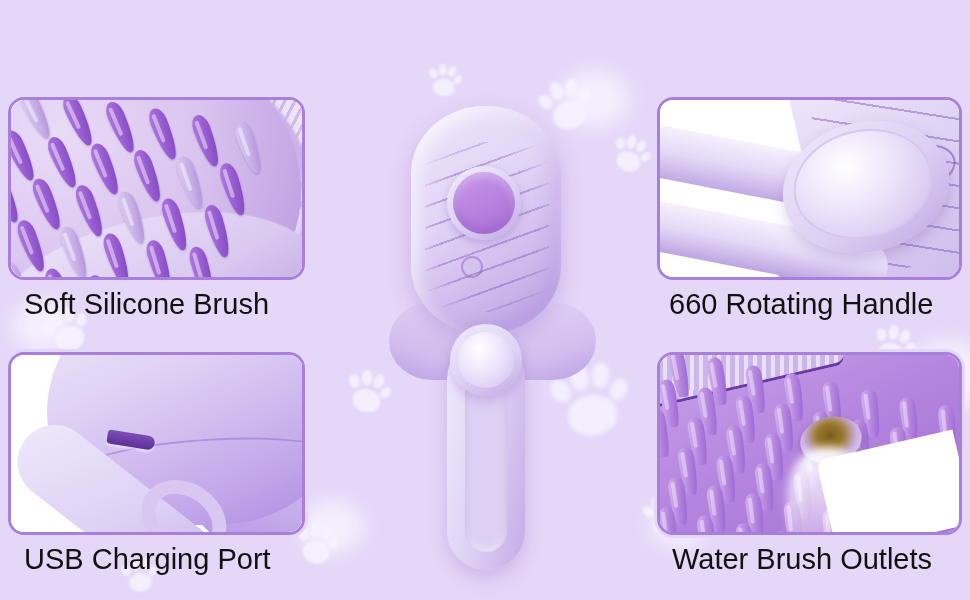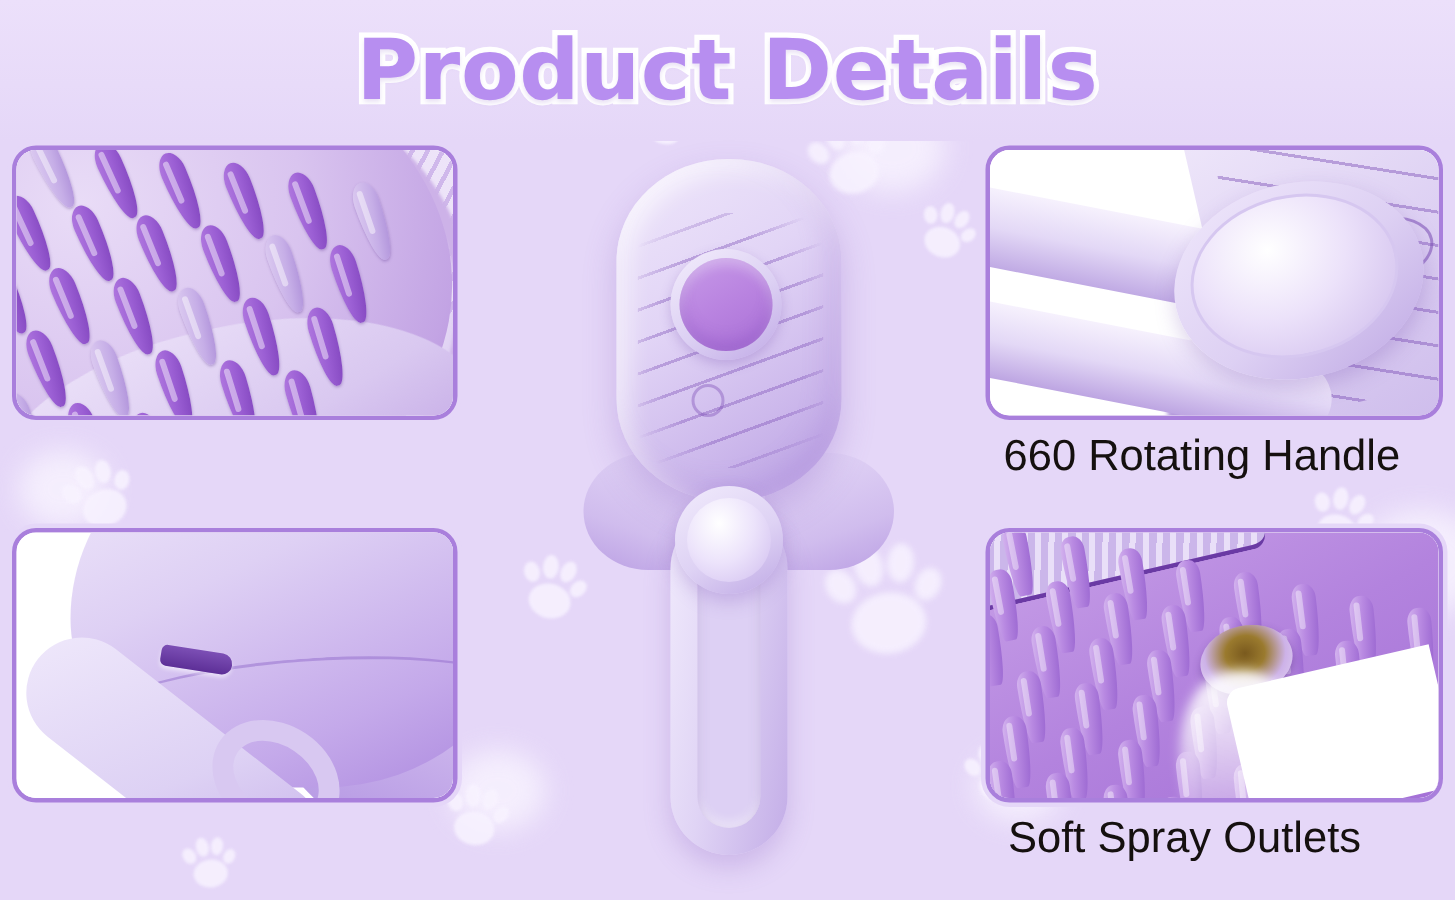--- a/index.html
+++ b/index.html
@@ -401,23 +401,20 @@
       </div>
       <div class="paw" style="left: 430px; top: 62px; width: 86px; height: 84px; transform: scale(0.4) rotate(8deg); transform-origin: left top;">
         <div class="pad" style="left: 16px; top: 36px; width: 54px; height: 44px;"></div>
         <div class="toe" style="left: 2px; top: 14px; width: 20px; height: 26px; transform: rotate(-28deg);"></div>
         <div class="toe" style="left: 24px; top: 0px; width: 20px; height: 30px; transform: rotate(-8deg);"></div>
         <div class="toe" style="left: 48px; top: 2px; width: 19px; height: 28px; transform: rotate(12deg);"></div>
         <div class="toe" style="left: 66px; top: 22px; width: 18px; height: 24px; transform: rotate(32deg);"></div>
       </div>
     </div>
 
-  <div id="title-bar">
-    <div id="page-title">Product Details</div>
-  </div>
 
   <div class="panel" id="panel-brush">
     <div class="photo">
       <div id="p1-shine"></div>
       <div id="p1-comb"></div>
       <div id="p1-rim"></div>
       <div id="p1-head"></div>
       <div id="p1-base"></div>
       <div id="p1-pins">
           <div class="pin pale" style="left: 28px; top: -16px; transform: rotate(-26deg);"></div>
@@ -442,20 +439,21 @@
           <div class="pin pale" style="left: 64px; top: 124px; transform: rotate(-19.9deg);"></div>
           <div class="pin" style="left: 106px; top: 131px; transform: rotate(-18.5deg);"></div>
           <div class="pin" style="left: 148px; top: 138px; transform: rotate(-17.1deg);"></div>
           <div class="pin" style="left: 190px; top: 145px; transform: rotate(-15.7deg);"></div>
           <div class="pin pale" style="left: 6px; top: 159px; transform: rotate(-20.2deg);"></div>
           <div class="pin" style="left: 48px; top: 166px; transform: rotate(-18.8deg);"></div>
           <div class="pin" style="left: 90px; top: 173px; transform: rotate(-17.4deg);"></div>
         </div>
     </div>
   </div>
+  <div class="caption" id="cap-brush">Soft Silicone Brush</div>
 
   <div class="panel" id="panel-handle">
     <div class="photo">
       <div id="p2-head-shadow"></div>
       <div id="p2-body"></div>
       <div id="p2-ribs"></div>
       <div id="p2-smallring"></div>
       <div id="p2-arm-a"></div>
       <div id="p2-arm-b"></div>
       <div id="p2-disc-outer"></div>
@@ -468,20 +466,21 @@
     <div class="photo">
       <div id="p3-rightwall"></div>
       <div id="p3-lip"></div>
       <div id="p3-dome"></div>
       <div id="p3-seam"></div>
       <div id="p3-port"></div>
       <div id="p3-handle"></div>
       <div id="p3-loop"></div>
     </div>
   </div>
+  <div class="caption" id="cap-usb">USB Charging Port</div>
 
   <div class="panel" id="panel-spray">
     <div class="photo">
       <div id="p4-plate"></div>
       <div id="p4-edge"></div>
       <div id="p4-spikes">
           <div class="spike" style="left: 16px; top: -6px; transform: rotate(-11.2deg);"></div>
           <div class="spike" style="left: 54px; top: 2px; transform: rotate(-10.4deg);"></div>
           <div class="spike" style="left: 92px; top: 10px; transform: rotate(-9.6deg);"></div>
           <div class="spike" style="left: 130px; top: 18px; transform: rotate(-8.8deg);"></div>
@@ -523,21 +522,21 @@
           <div class="spike" style="left: 4px; top: 152px; transform: rotate(-7.9deg);"></div>
           <div class="spike" style="left: 42px; top: 160px; transform: rotate(-7.1deg);"></div>
           <div class="spike" style="left: 80px; top: 168px; transform: rotate(-6.3deg);"></div>
           <div class="spike" style="left: 118px; top: 176px; transform: rotate(-5.5deg);"></div>
         </div>
       <div id="p4-nozzle"></div>
       <div id="p4-mist"></div>
       <div id="p4-corner"></div>
     </div>
   </div>
-  <div class="caption" id="cap-spray">Soft Spray Outlets</div>
+  <div class="caption" id="cap-spray">Water Brush Outlets</div>
 
   <div id="hero">
     <div id="hero-wing-l"></div>
     <div id="hero-wing-r"></div>
     <div id="hero-body"></div>
     <div id="hero-ribs"></div>
     <div id="hero-btn-ring"></div>
     <div id="hero-btn"></div>
     <div id="hero-dot"></div>
     <div id="hero-handle"></div>

